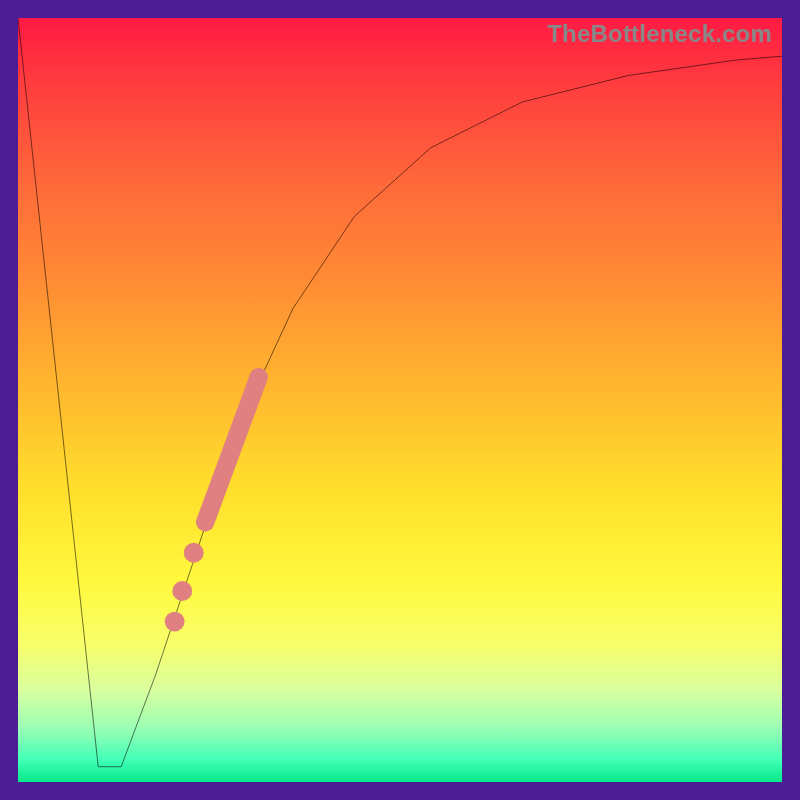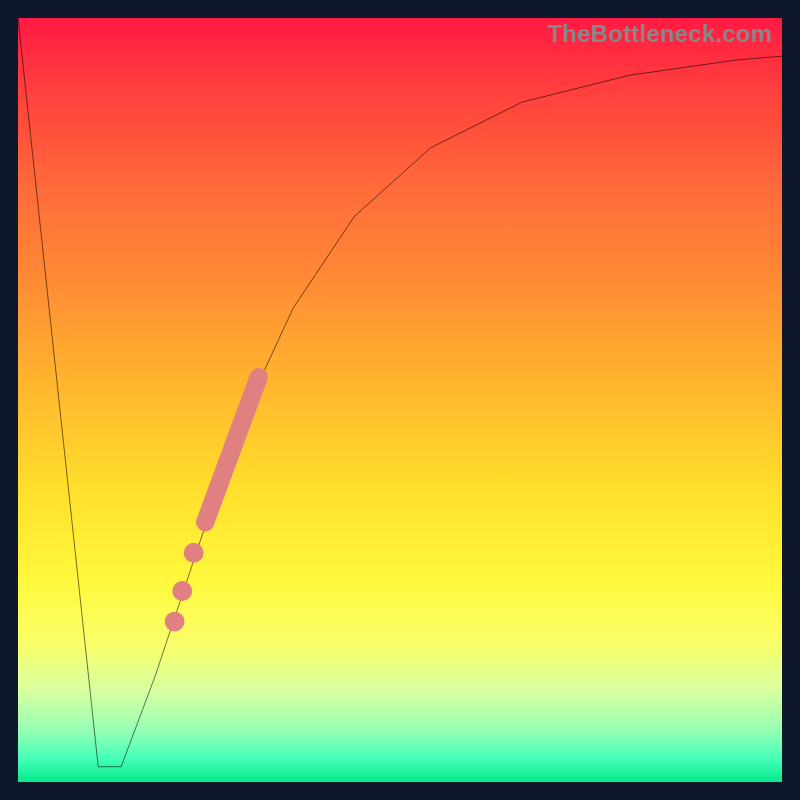--- a/index.html
+++ b/index.html
@@ -6,21 +6,21 @@
     margin: 0;
     padding: 0;
     width: 800px;
     height: 800px;
     background: #000;
     overflow: hidden;
   }
   .frame {
     position: absolute;
     inset: 0;
-    background: #0f172a;
+    background: #4c1d95;
   }
   .plot-area {
     position: absolute;
     left: 18px;
     top: 18px;
     width: 764px;
     height: 764px;
   }
   .gradient {
     position: absolute;

